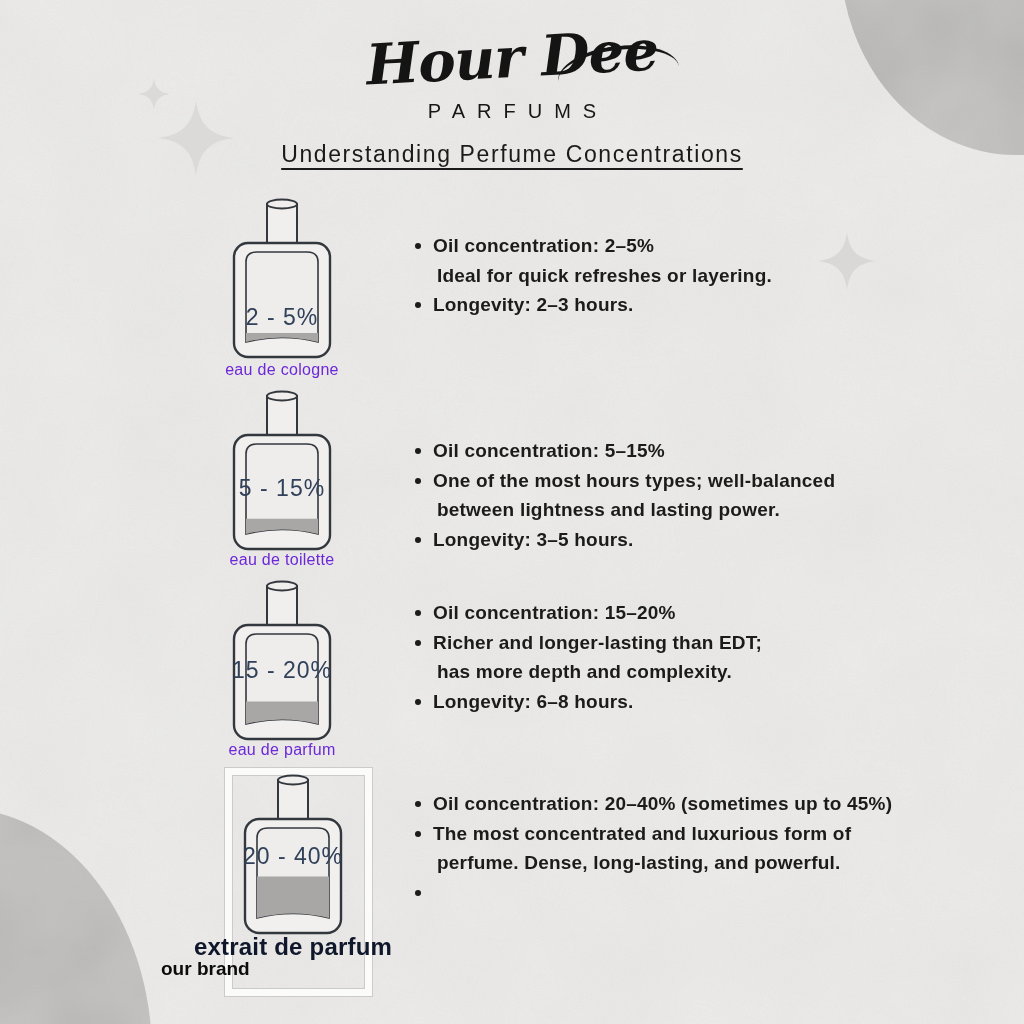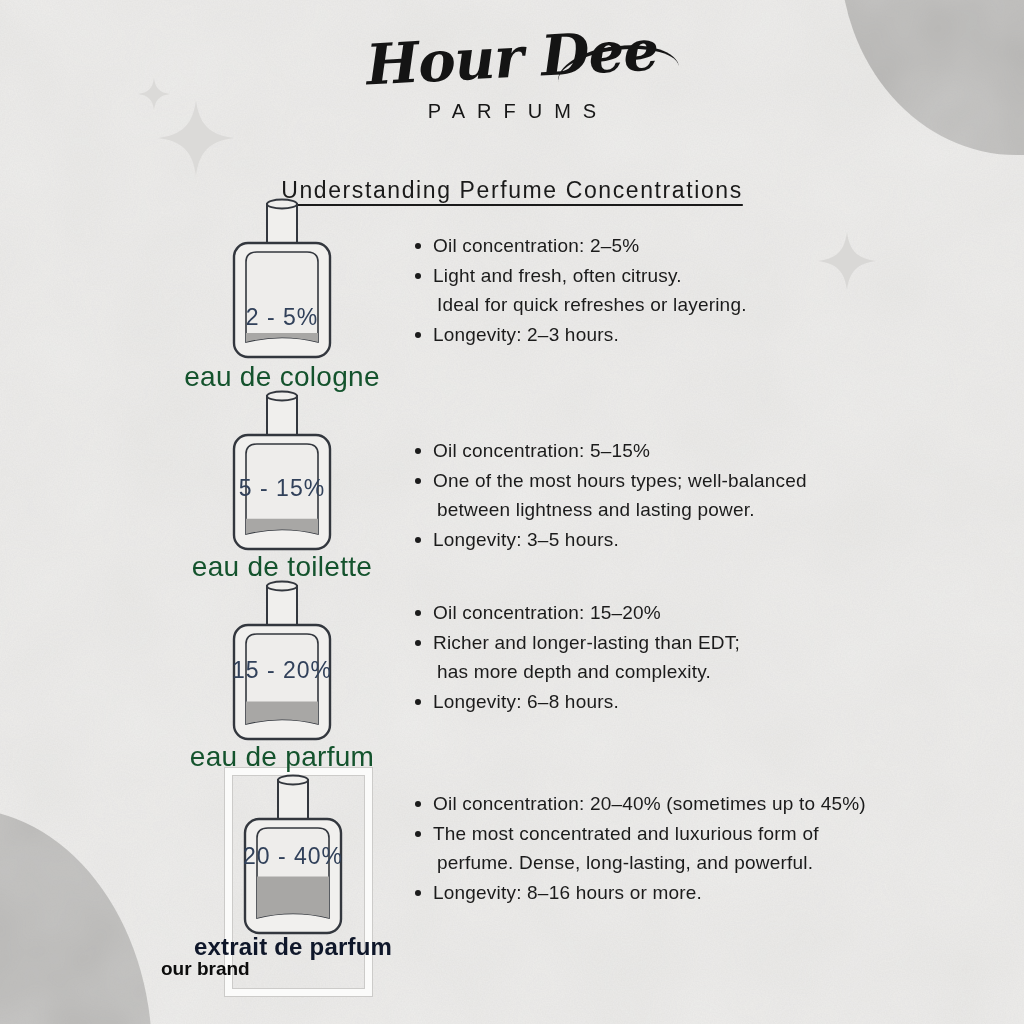--- a/index.html
+++ b/index.html
@@ -26,31 +26,31 @@
   .swash { position:absolute; top:46px; left:556px; width:122px; height:26px; z-index:3;
     border-top:4px solid #151515; border-radius:100% 100% 0 0 / 190% 190% 0 0;
     transform:rotate(-7deg); }
   .logo-sub {
     position:absolute; top:100px; left:0; width:100%; text-align:center; z-index:3;
     font-size:20px; letter-spacing:12px; text-indent:12px; color:#161616; font-weight:500;
   }
   .title {
     position:absolute; top:141px; left:0; width:100%; text-align:center; z-index:3;
     font-size:23px; letter-spacing:1.6px; color:#1a1a1a; font-weight:500;
-    text-decoration:underline; text-underline-offset:6px; text-decoration-thickness:1.5px;margin-top:36px;
+    text-decoration:underline; text-underline-offset:6px; text-decoration-thickness:1.5px;
   }
   
   .bottle-svg { position:absolute; width:100px; height:163px; z-index:4; }
   #b1 { left:232px; top:196px; }
   #b2 { left:232px; top:388px; }
   #b3 { left:232px; top:578px; }
   #b4 { left:243px; top:772px; }
   .bottle-label {
     position:absolute; width:240px; text-align:center; z-index:4;
-    font-size:28px; color:#14532d; font-weight:500; letter-spacing:0.3px;
+    font-size:16px; color:#6d28d9; font-weight:500; letter-spacing:0.3px;
   }
   #l1 { left:162px; top:361px; }
   #l2 { left:162px; top:551px; }
   #l3 { left:162px; top:741px; }
   .brand-label {
     position:absolute; left:161px; top:933px; width:264px; text-align:center; z-index:5;
     font-size:24px; font-weight:800; color:#0f172a; letter-spacing:0.2px;
   }
   .brand-sublabel {
     position:absolute; left:161px; top:958px; width:264px; z-index:5;
@@ -59,21 +59,21 @@
   .frame {
     position:absolute; left:225px; top:768px; width:133px; height:214px; z-index:3;
     border:7px solid #fbfbfa;
     box-shadow:0 0 0 1px #cccbc9, inset 0 0 0 1px #cccbc9;
   }
   
   .bullets { position:absolute; left:415px; width:600px; z-index:4; }
   .bk1 { top:231px; } .bk2 { top:436px; } .bk3 { top:598px; } .bk4 { top:789px; }
   .bline {
     display:flex; align-items:flex-start;
-    line-height:29.6px; font-size:19px; font-weight:400;
+    line-height:29.6px; font-size:19px; font-weight:700;
     color:#1b1b1b; letter-spacing:0.2px;
   }
   .dot { width:6px; height:6px; border-radius:50%; background:#1b1b1b;
          margin:12px 12px 0 0; flex:none; }
   .bline.cont { padding-left:22px; }
 </style>
 </head>
 <body>
 
 <div class="canvas">
@@ -150,24 +150,20 @@
     <text x="50" y="92" text-anchor="middle" font-size="23" letter-spacing="1" fill="#31415a" font-family="Liberation Sans, sans-serif">20 - 40%</text>
   </svg>
   <div class="brand-label">extrait de parfum</div>
   <div class="brand-sublabel">our brand</div>
 
   <div class="bullets bk1">
     <div class="bline">
         <span class="dot"></span>
         <span>Oil concentration: 2–5%</span>
       </div>
-    <div class="bline">
-        <span class="dot"></span>
-        <span>Light and fresh, often citrusy.</span>
-      </div>
     <div class="bline cont">
         <span>Ideal for quick refreshes or layering.</span>
       </div>
     <div class="bline">
         <span class="dot"></span>
         <span>Longevity: 2–3 hours.</span>
       </div>
   </div>
 
   <div class="bullets bk2">
@@ -213,17 +209,16 @@
       </div>
     <div class="bline">
         <span class="dot"></span>
         <span>The most concentrated and luxurious form of</span>
       </div>
     <div class="bline cont">
         <span>perfume. Dense, long-lasting, and powerful.</span>
       </div>
     <div class="bline">
         <span class="dot"></span>
-        <span>Longevity: 8–16 hours or more.</span>
       </div>
   </div>
 
 </div>
 
 </body></html>

